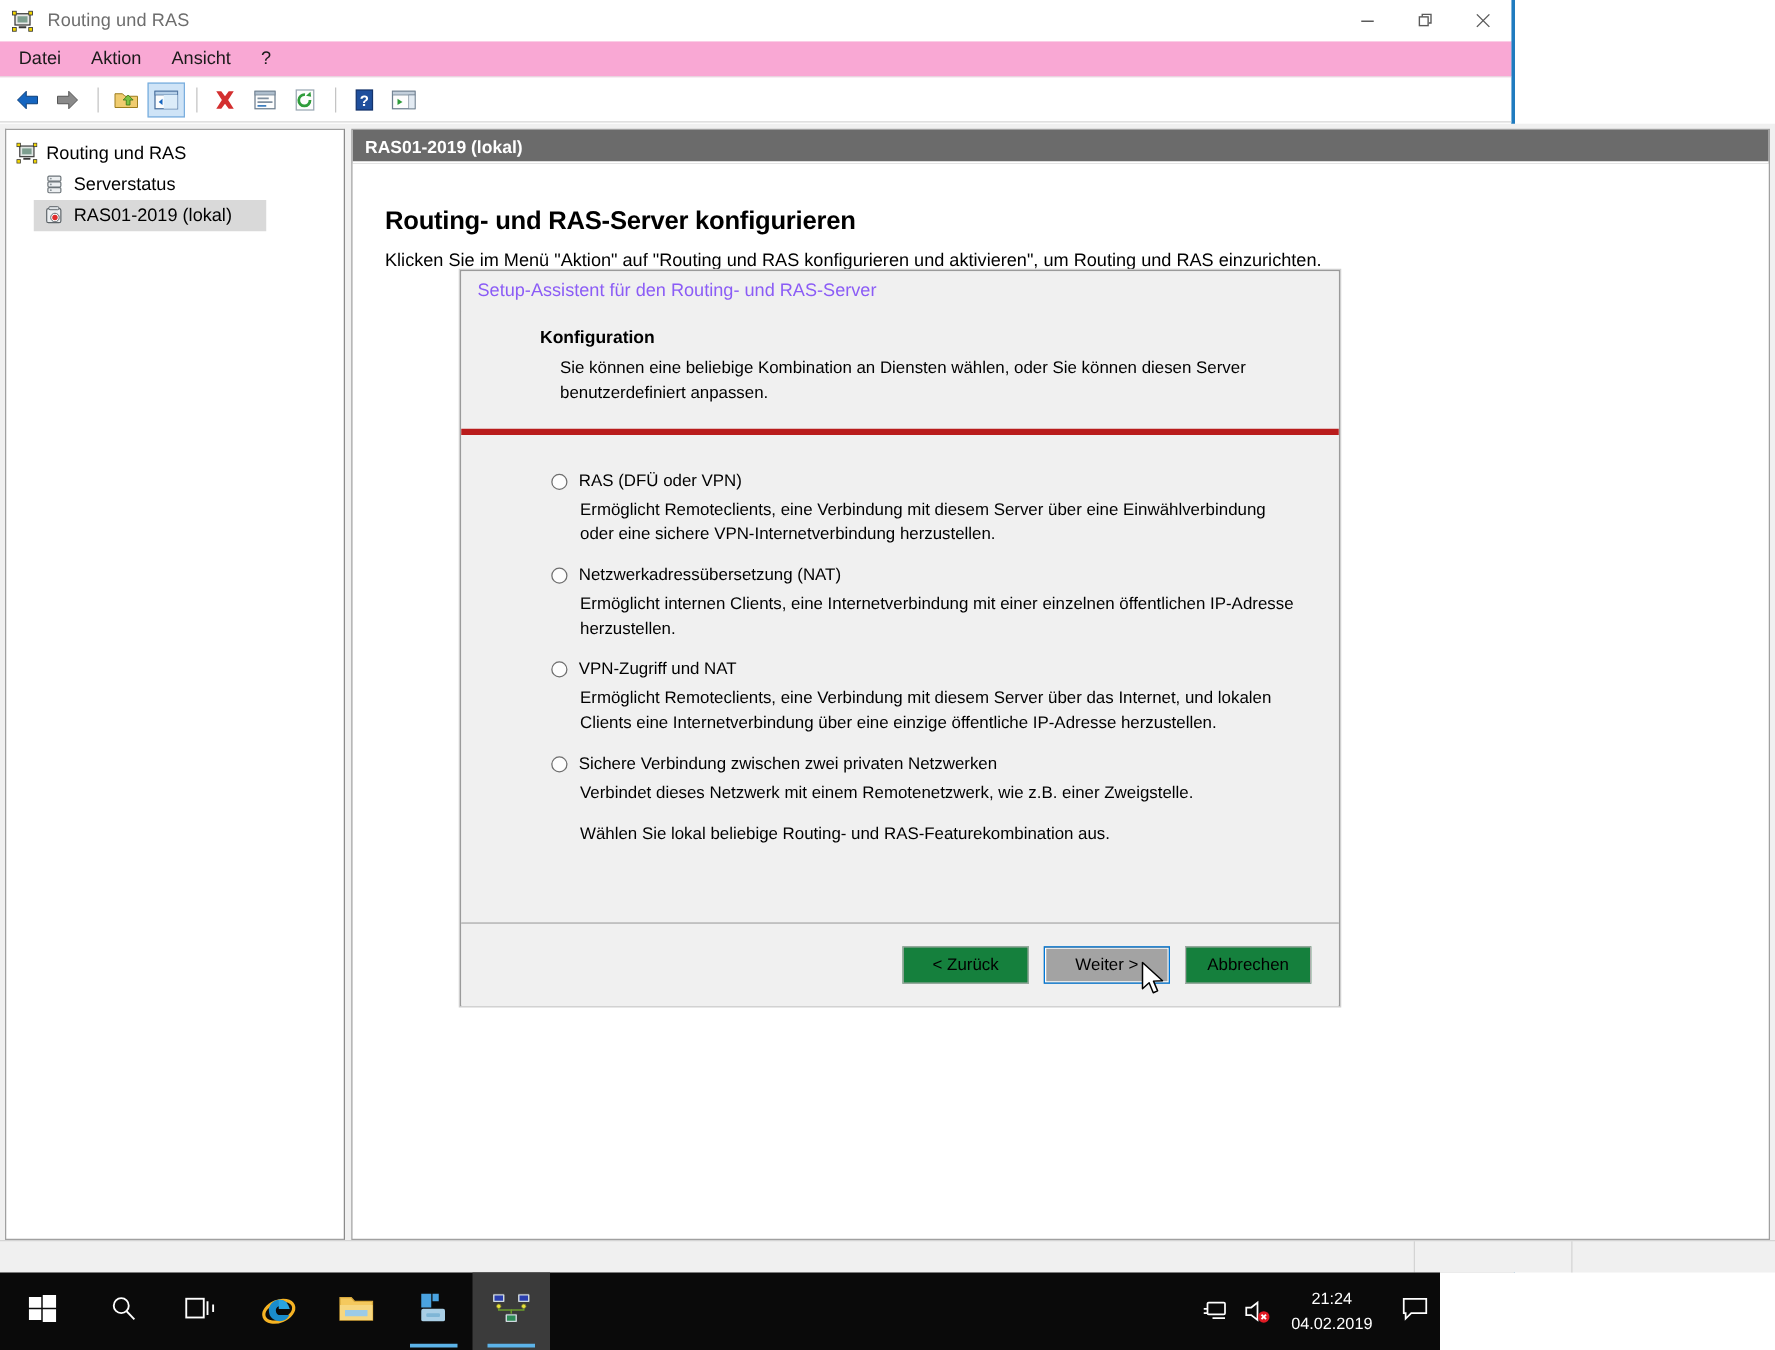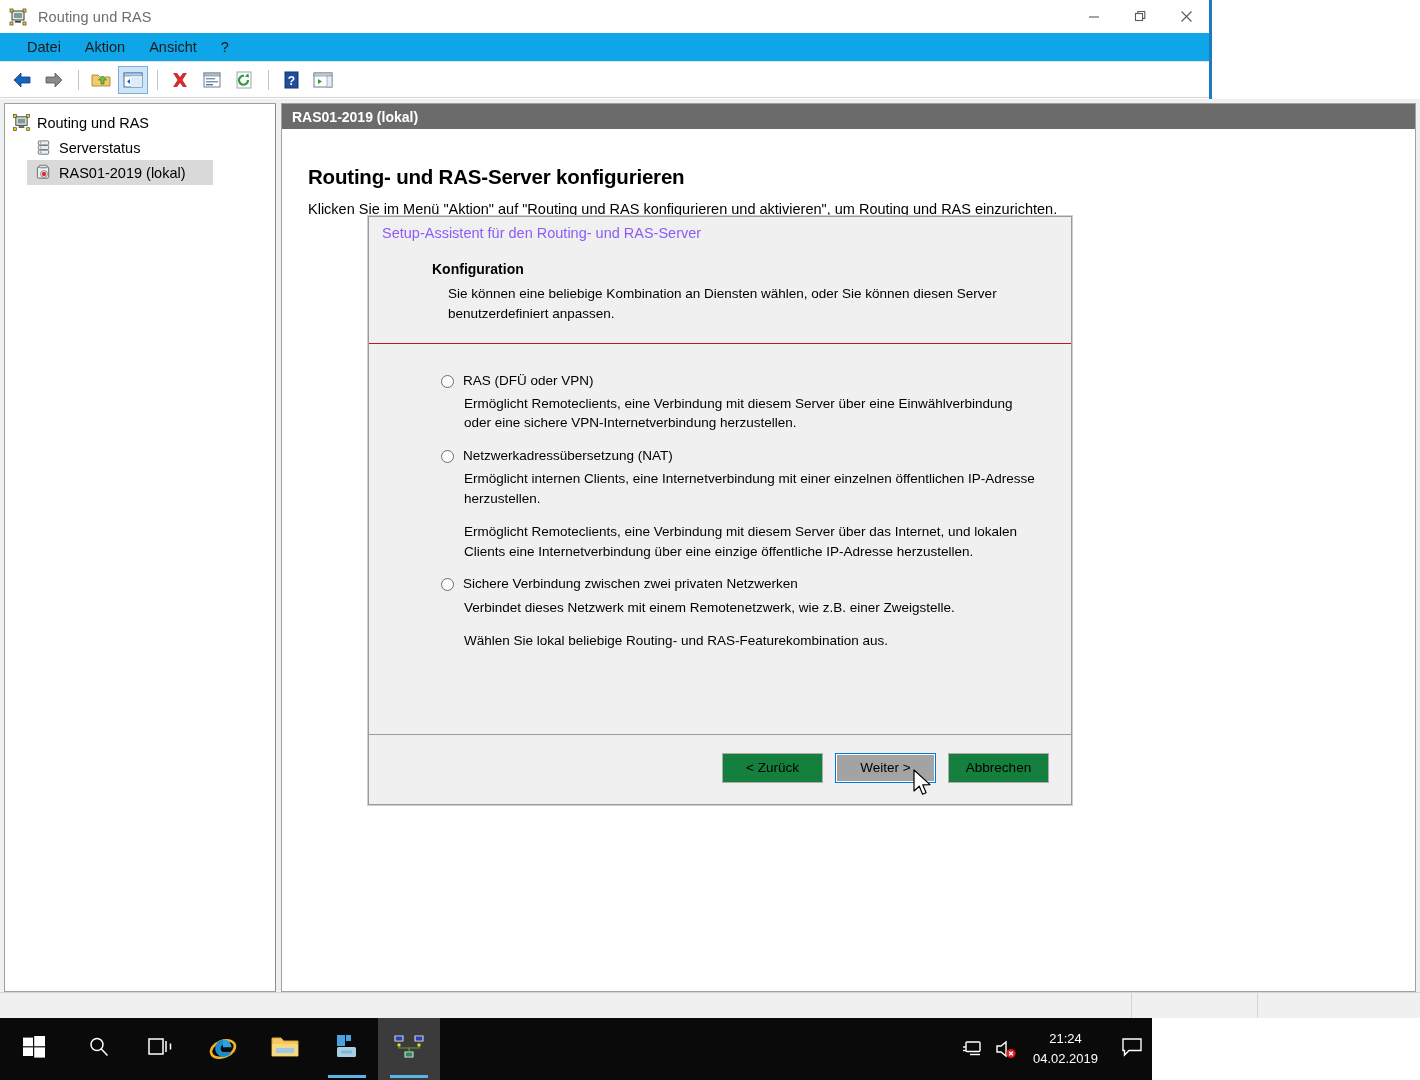--- a/index.html
+++ b/index.html
@@ -39,23 +39,23 @@
   .caption-btns { position: absolute; right: 0; top: 0; display: flex; height: 33px; }
   .cap-btn {
     width: 46px; height: 33px;
     display: flex; align-items: center; justify-content: center;
     color: #5a5a5a;
   }
 
   
   #menubar {
     height: 29px;
-    background: #0ea5e9;
-    display: flex; align-items: center;
-    padding-left: 16px;
+    background: #f9a8d4;
+    display: flex; align-items: center;
+    padding-left: 4px;
     border-bottom: 1px solid #e3e3e3;
   }
   #menubar .menu-item {
     font-size: 14.5px;
     color: #1a1a1a;
     padding: 3px 11px;
     margin-right: 2px;
   }
 
   
@@ -162,21 +162,21 @@
   #wizard-caption {
     height: 32px;
     display: flex; align-items: center;
     padding-left: 13px;
     font-size: 14.5px;
     color: #8b5cf6;
     background: #f0f0f0;
   }
   #wizard-head {
     padding: 12px 20px 18px 32px;
-    border-bottom: 1px solid #b91c1c;
+    border-bottom: 5px solid #b91c1c;
     background: #f0f0f0;
   }
   #wizard-head .wh-title { font-weight: bold; font-size: 14px; margin-bottom: 7px; }
   #wizard-head .wh-desc { font-size: 13.5px; line-height: 1.5; padding-left: 47px; }
 
   #wizard-content {
     padding: 28px 30px 0 30px;
     height: 391px;
     background: #f0f0f0;
     border-bottom: 1px solid #9b9b9b;
@@ -453,20 +453,24 @@
 
       <div class="opt">
         <div class="opt-row">
           <span class="radio"></span>
           <span class="opt-label">Netzwerkadressübersetzung (NAT)</span>
         </div>
         <div class="opt-desc">Ermöglicht internen Clients, eine Internetverbindung mit einer einzelnen öffentlichen IP-Adresse herzustellen.</div>
       </div>
 
       <div class="opt">
+        <div class="opt-row">
+          <span class="radio"></span>
+          <span class="opt-label">VPN-Zugriff und NAT</span>
+        </div>
         <div class="opt-desc">Ermöglicht Remoteclients, eine Verbindung mit diesem Server über das Internet, und lokalen Clients eine Internetverbindung über eine einzige öffentliche IP-Adresse herzustellen.</div>
       </div>
 
       <div class="opt">
         <div class="opt-row">
           <span class="radio"></span>
           <span class="opt-label">Sichere Verbindung zwischen zwei privaten Netzwerken</span>
         </div>
         <div class="opt-desc">Verbindet dieses Netzwerk mit einem Remotenetzwerk, wie z.B. einer Zweigstelle.</div>
       </div>

